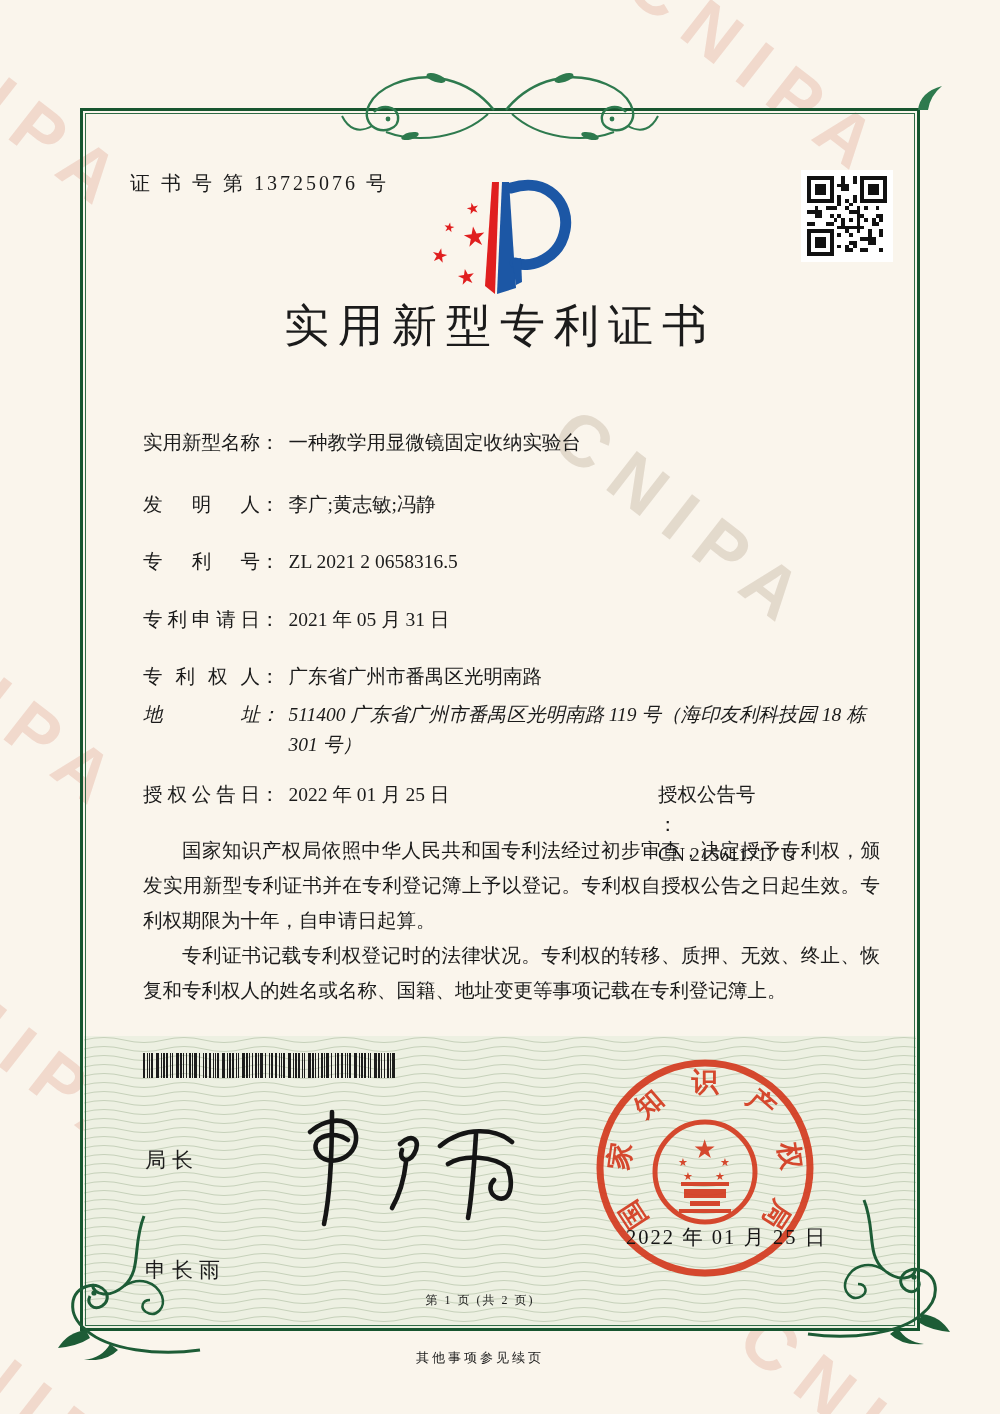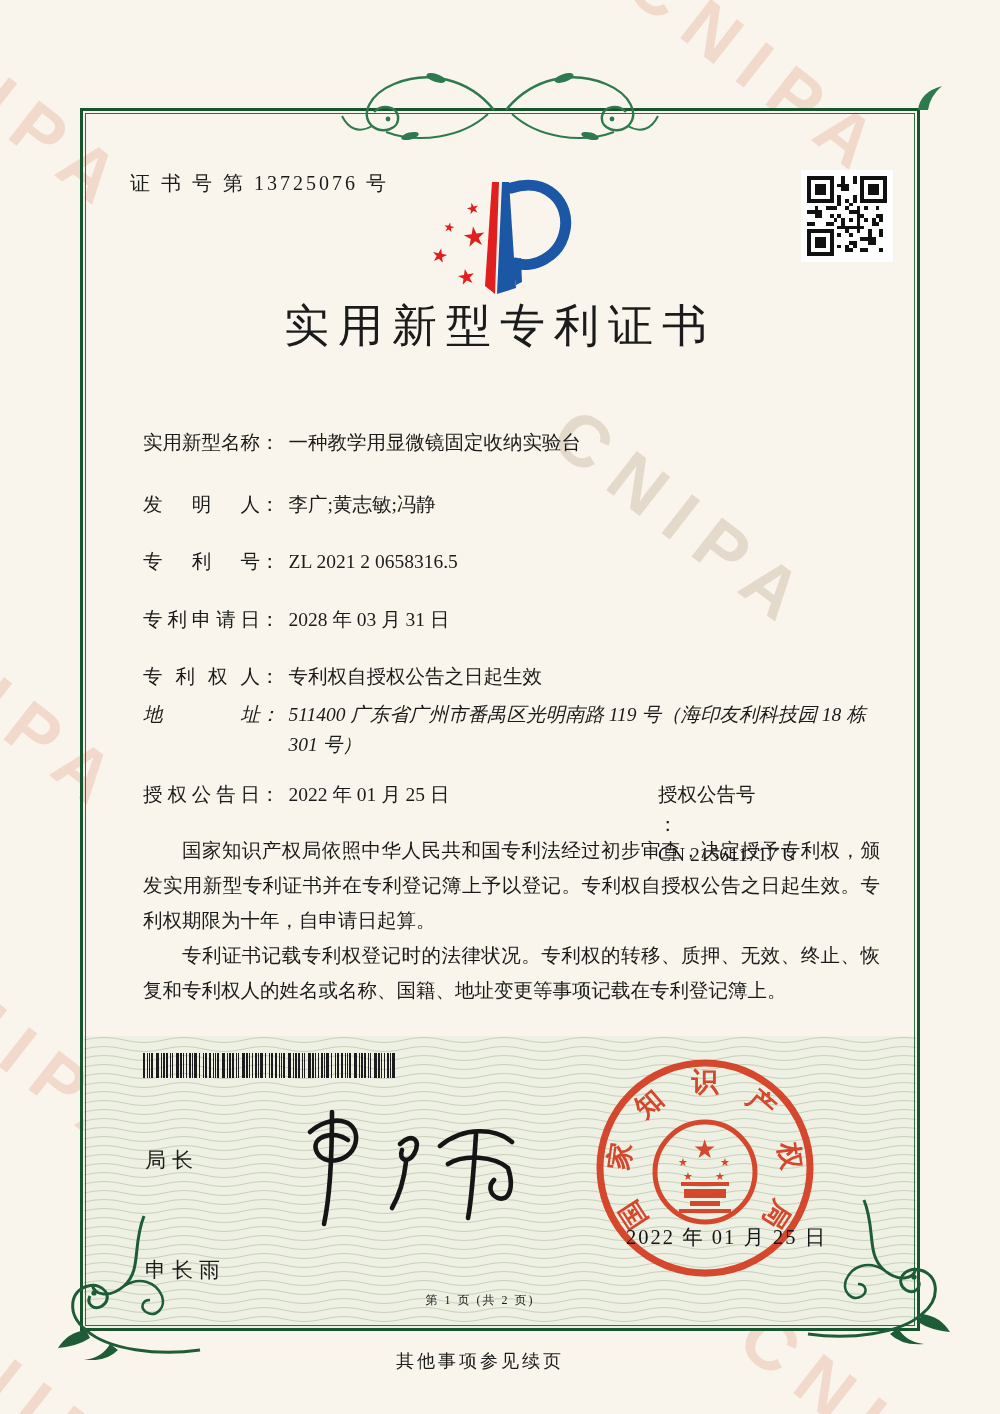--- a/index.html
+++ b/index.html
@@ -33,21 +33,21 @@
   .paras p{margin:0;text-indent:2em;text-align:justify;}
   
   .barcode{position:absolute;left:143px;top:1053px;z-index:3;}
   .sig-title{position:absolute;left:145px;top:1146px;font-size:21px;letter-spacing:6px;z-index:3;}
   .sig-name{position:absolute;left:145px;top:1236px;font-size:21px;letter-spacing:6px;z-index:3;margin-top:20px;}
   .signature{position:absolute;left:272px;top:1106px;z-index:4;}
   .seal{position:absolute;left:593px;top:1056px;z-index:5;opacity:.92;}
   .seal-date{position:absolute;left:626px;top:1223px;font-size:20.5px;letter-spacing:2px;color:#141414;z-index:6;}
   .pagenum{position:absolute;left:80px;top:1292px;width:800px;text-align:center;font-size:12px;
            letter-spacing:2px;z-index:3;}
-  .footnote{position:absolute;left:80px;top:1349px;width:800px;text-align:center;font-size:18px;
+  .footnote{position:absolute;left:80px;top:1349px;width:800px;text-align:center;font-size:13px;
             letter-spacing:3px;z-index:3;}
   .orn{position:absolute;z-index:4;}
   svg{display:block;}
 </style>
 </head>
 <body>
 
 <div class="page">
 
   <div class="wm" style="left:-95px;top:-25px;">CNIPA</div>
@@ -357,26 +357,26 @@
     <span class="fvalue">李广;黄志敏;冯静</span>
   </div>
   <div class="field-row" style="top:547px;">
     <span class="flabel">专利号</span>
       <span class="fcolon">：</span>
     <span class="fvalue">ZL 2021 2 0658316.5</span>
   </div>
   <div class="field-row" style="top:605px;">
     <span class="flabel">专利申请日</span>
       <span class="fcolon">：</span>
-    <span class="fvalue">2028 年 03 月 31 日</span>
+    <span class="fvalue">2021 年 05 月 31 日</span>
   </div>
   <div class="field-row" style="top:662px;">
     <span class="flabel">专利权人</span>
       <span class="fcolon">：</span>
-    <span class="fvalue">专利权自授权公告之日起生效</span>
+    <span class="fvalue">广东省广州市番禺区光明南路</span>
   </div>
   <div class="field-row" style="top:700px;font-style:italic;">
     <span class="flabel">地址</span>
       <span class="fcolon">：</span>
     <span class="fvalue" style="width:600px;">511400 广东省广州市番禺区光明南路 119 号（海印友利科技园 18 栋 301 号）</span>
   </div>
   <div class="field-row" style="top:780px;width:737px;">
     <span class="flabel">授权公告日</span>
       <span class="fcolon">：</span>
     <span class="fvalue">2022 年 01 月 25 日</span>

